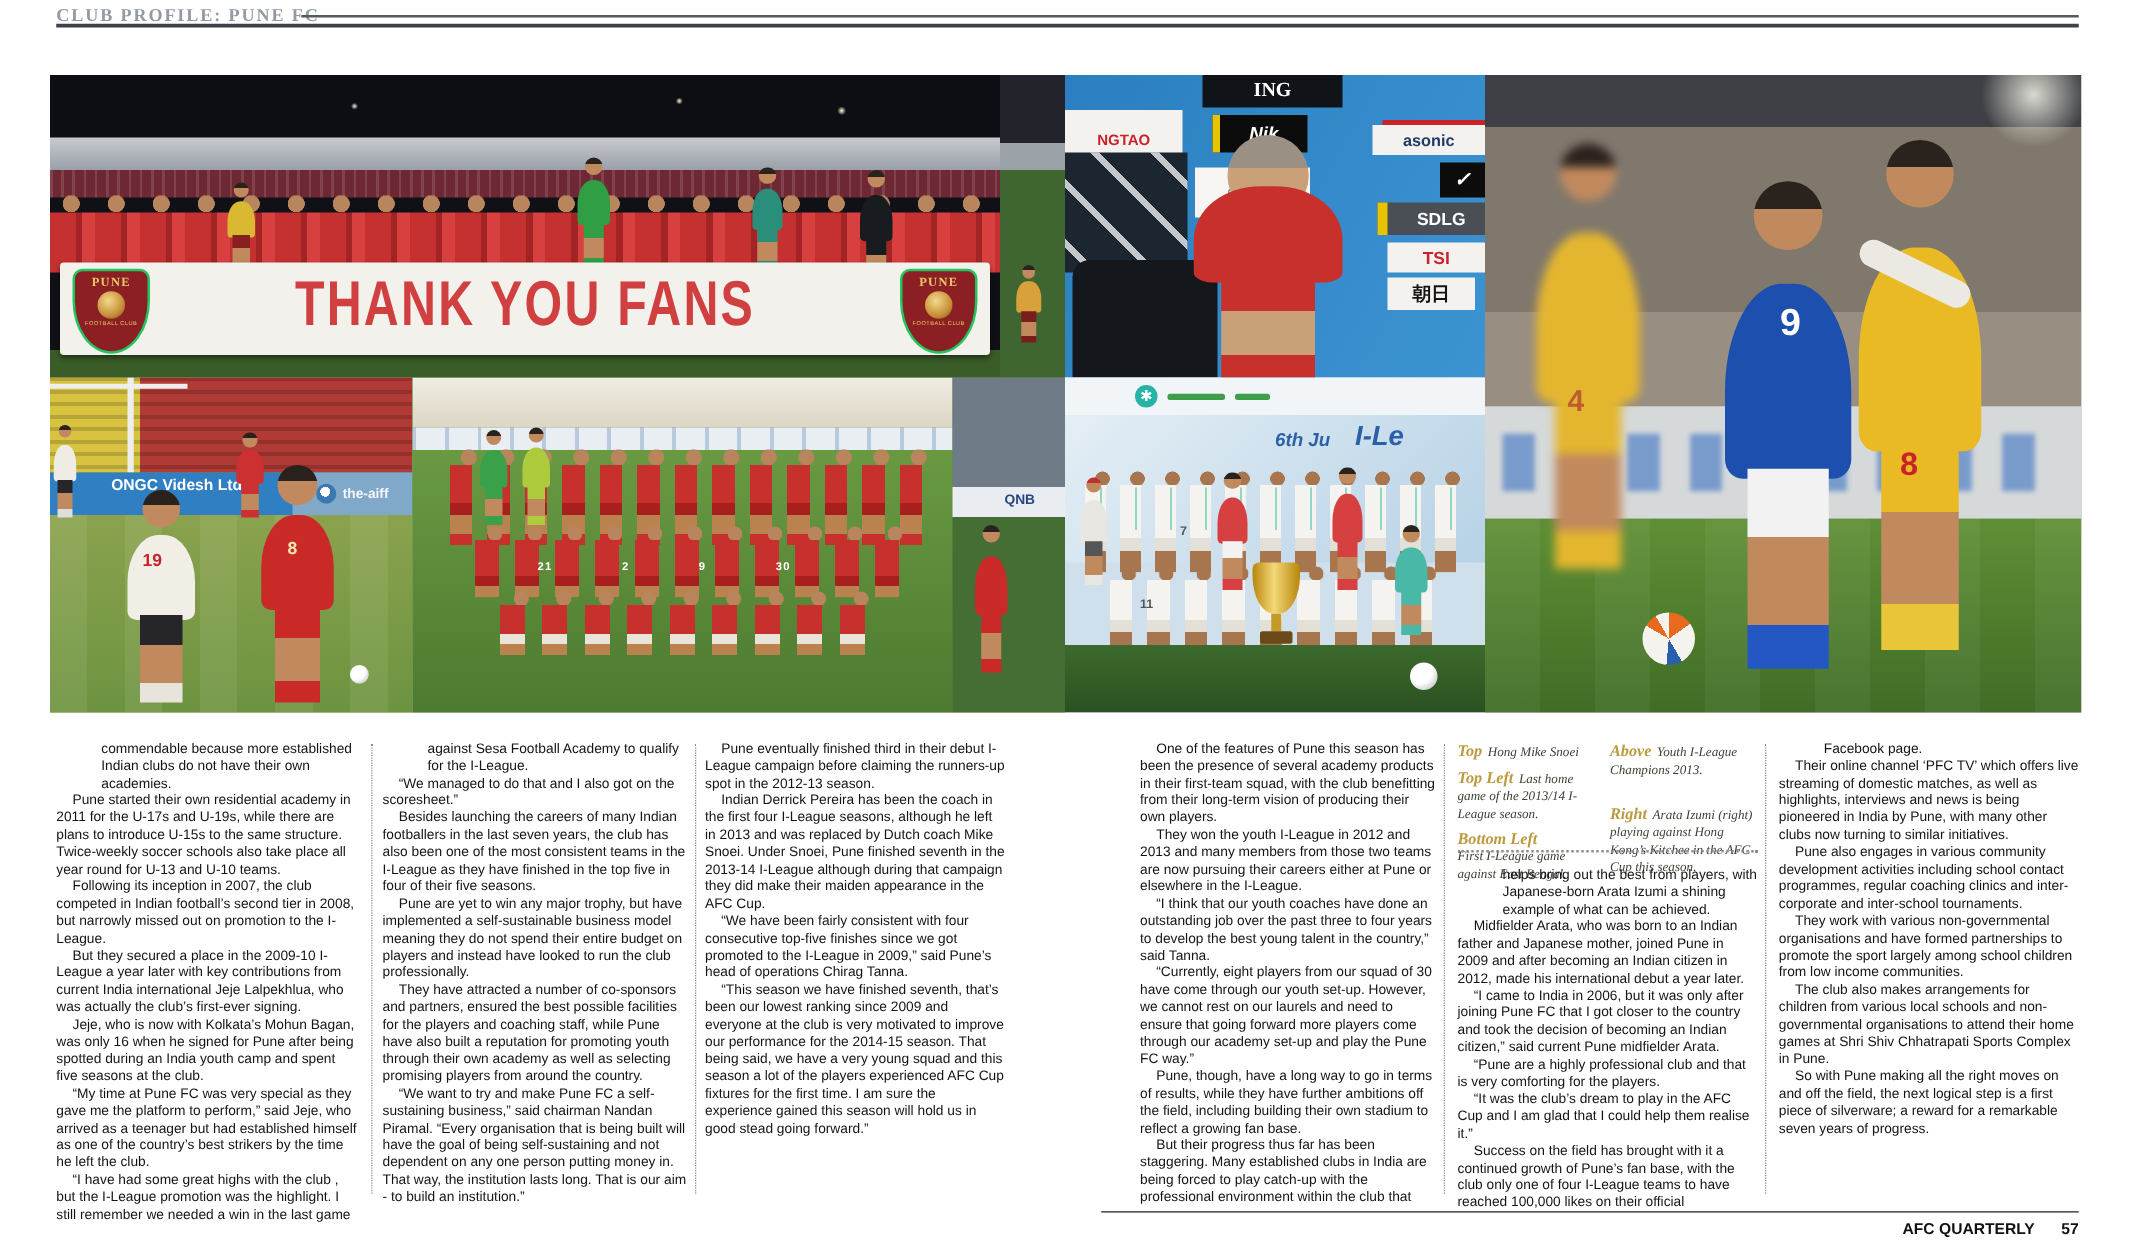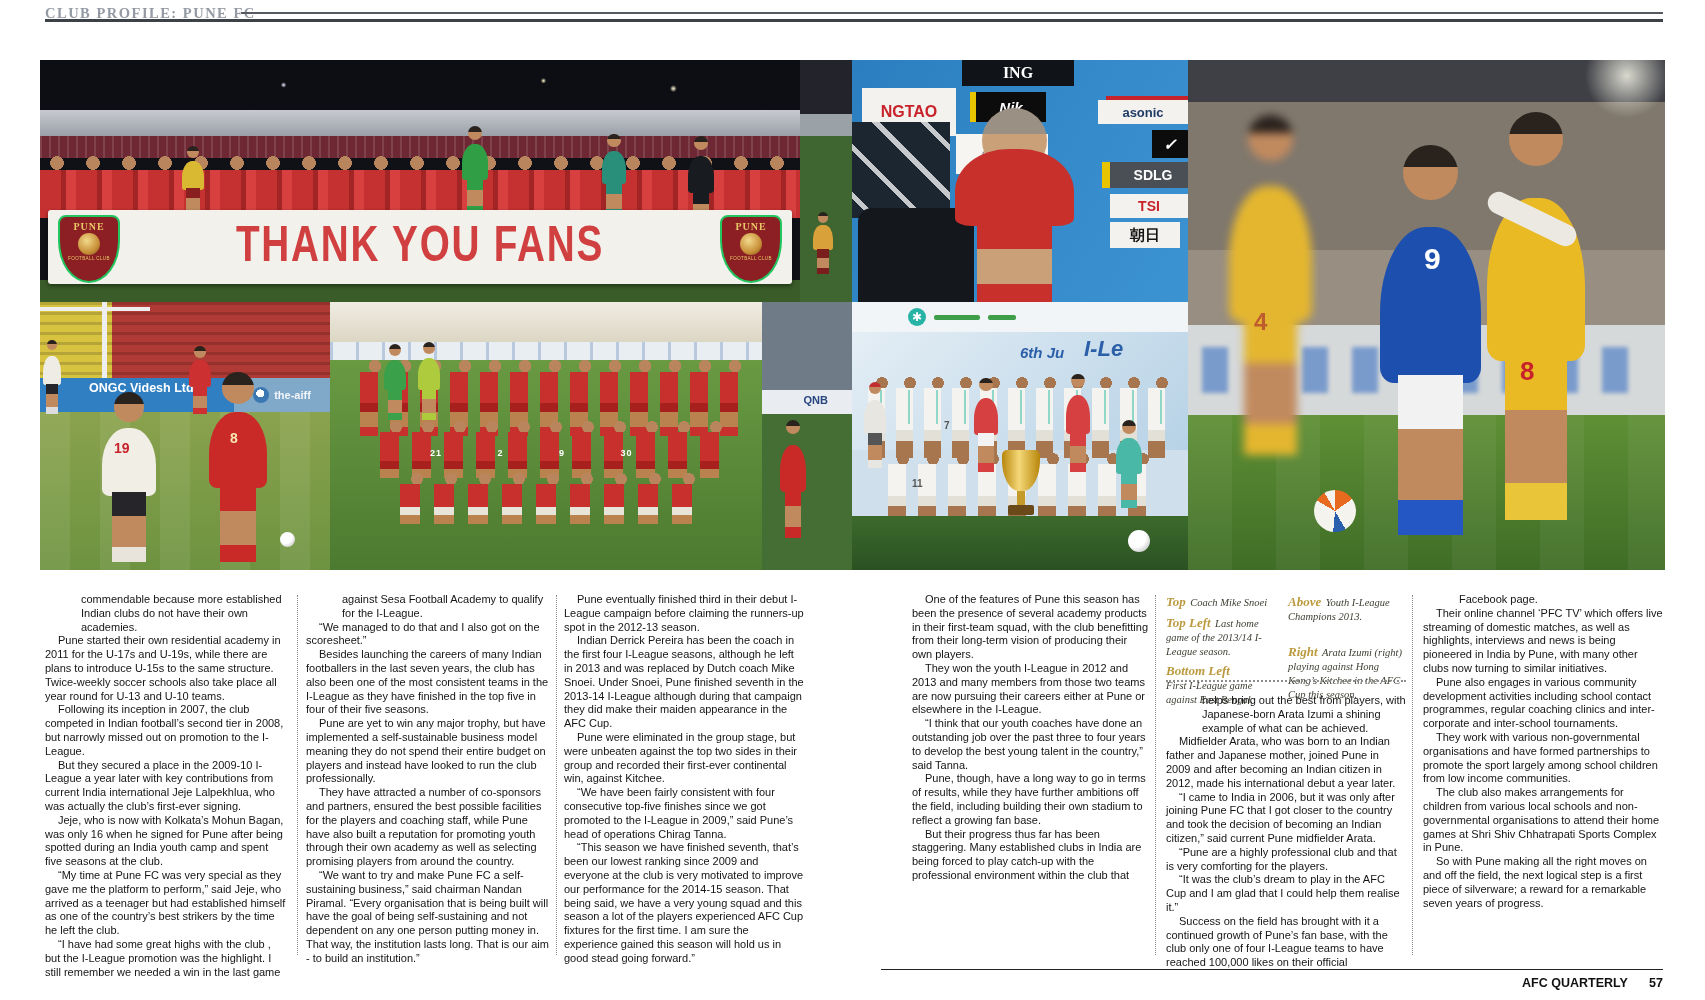--- a/index.html
+++ b/index.html
@@ -243,21 +243,21 @@
       <div class="person" style="left: 772px; top: 152px; width: 22px; height: 62px; --shirt: #d9a13a; --shorts: #7a1d1d; --socks: #7a1d1d;">
         <div class="head"></div>
         <div class="torso"></div>
         <div class="lower"></div>
       </div>
     </div>
 
   <div class="photo" id="p2">
     <div class="tile" style="left:110px;top:0;width:112px;height:26px;background:#101418;color:#fff;font-family:'Liberation Serif',serif;font-size:16px;">ING</div>
     <div class="tile" style="left:254px;top:0;width:91px;height:26px;background:#c8232a;color:#fff;font-size:12px;margin-top:36px;">Emirates</div>
-    <div class="tile" style="left:10px;top:28px;width:94px;height:48px;background:#f4f2ee;color:#c8232a;font-size:16px;">NGTAO</div>
+    <div class="tile" style="left:0;top:28px;width:94px;height:48px;background:#f4f2ee;color:#c8232a;font-size:12px;">NGTAO</div>
     <div class="tile" style="left:118px;top:32px;width:70px;height:30px;background:#0c0c0c;color:#fff;font-style:italic;font-size:15px;border-left:6px solid #e8c300;">Nik</div>
     <div class="tile" style="left:246px;top:40px;width:90px;height:24px;background:#f4f2ee;color:#203a66;font-size:13px;">asonic</div>
     <div class="tile" style="left:300px;top:70px;width:36px;height:28px;background:#0c0c0c;color:#fff;font-size:16px;font-style:italic;">✓</div>
     <div class="tile" style="left:104px;top:74px;width:92px;height:40px;background:#f6f5f1;color:#8a8a88;font-size:9px;">Qatar Pet</div>
     <div class="tile" style="left:250px;top:102px;width:86px;height:26px;background:#4a4f55;color:#fff;font-size:14px;border-left:8px solid #e8c300;">SDLG</div>
     <div class="tile" style="left:258px;top:134px;width:78px;height:24px;background:#f4f2ee;color:#c8232a;font-size:14px;">TSI</div>
     <div class="tile" style="left:258px;top:162px;width:70px;height:26px;background:#f4f2ee;color:#141414;font-size:15px;">朝日</div>
     <div class="panel-dark"></div>
     <div class="chair"></div>
   <div class="person" style="left: 95px; top: 48px; width: 135px; height: 194px; --shirt: #c8302c; --shorts: #c8302c; --socks: #c8302c; --hair: #9a9184; --skin: #caa078;">
@@ -421,37 +421,37 @@
     <p class="noindent">against Sesa Football Academy to qualify for the I-League.</p>
     <p>“We managed to do that and I also got on the scoresheet.”</p>
     <p>Besides launching the careers of many Indian footballers in the last seven years, the club has also been one of the most consistent teams in the I-League as they have finished in the top five in four of their five seasons.</p>
     <p>Pune are yet to win any major trophy, but have implemented a self-sustainable business model meaning they do not spend their entire budget on players and instead have looked to run the club professionally.</p>
     <p>They have attracted a number of co-sponsors and partners, ensured the best possible facilities for the players and coaching staff, while Pune have also built a reputation for promoting youth through their own academy as well as selecting promising players from around the country.</p>
     <p>“We want to try and make Pune FC a self-sustaining business,” said chairman Nandan Piramal. “Every organisation that is being built will have the goal of being self-sustaining and not dependent on any one person putting money in. That way, the institution lasts long. That is our aim - to build an institution.”</p>
   </div>
 <div class="col" id="c3">
     <p>Pune eventually finished third in their debut I-League campaign before claiming the runners-up spot in the 2012-13 season.</p>
     <p>Indian Derrick Pereira has been the coach in the first four I-League seasons, although he left in 2013 and was replaced by Dutch coach Mike Snoei. Under Snoei, Pune finished seventh in the 2013-14 I-League although during that campaign they did make their maiden appearance in the AFC Cup.</p>
-    <p>Pune were eliminated in the group stage, but were unbeaten against the top two sides in their group and recorded their first-ever continental win, against Kitchee.</p>
     <p>“We have been fairly consistent with four consecutive top-five finishes since we got promoted to the I-League in 2009,” said Pune’s head of operations Chirag Tanna.</p>
     <p>“This season we have finished seventh, that’s been our lowest ranking since 2009 and everyone at the club is very motivated to improve our performance for the 2014-15 season. That being said, we have a very young squad and this season a lot of the players experienced AFC Cup fixtures for the first time. I am sure the experience gained this season will hold us in good stead going forward.”</p>
   </div>
 <div class="col" id="c4">
     <p>One of the features of Pune this season has been the presence of several academy products in their first-team squad, with the club benefitting from their long-term vision of producing their own players.</p>
     <p>They won the youth I-League in 2012 and 2013 and many members from those two teams are now pursuing their careers either at Pune or elsewhere in the I-League.</p>
     <p>“I think that our youth coaches have done an outstanding job over the past three to four years to develop the best young talent in the country,” said Tanna.</p>
+    <p>“Currently, eight players from our squad of 30 have come through our youth set-up. However, we cannot rest on our laurels and need to ensure that going forward more players come through our academy set-up and play the Pune FC way.”</p>
     <p>Pune, though, have a long way to go in terms of results, while they have further ambitions off the field, including building their own stadium to reflect a growing fan base.</p>
     <p>But their progress thus far has been staggering. Many established clubs in India are being forced to play catch-up with the professional environment within the club that</p>
   </div>
 
 <div id="captions">
   <div class="cap-col" style="left:0;width:114px;">
     <p class="cap">
       <span class="cap-label">Top</span>
-      <span class="cap-text">Coach Mike Snoei</span>
+      <span class="cap-text">Hong Mike Snoei</span>
     </p>
     <p class="cap">
       <span class="cap-label">Top Left</span>
       <span class="cap-text">Last home game of the 2013/14 I-League season.</span>
     </p>
     <p class="cap">
       <span class="cap-label block">Bottom Left</span>
       <span class="cap-text">First I-League game against East Bengal.</span>
     </p>
   </div>

